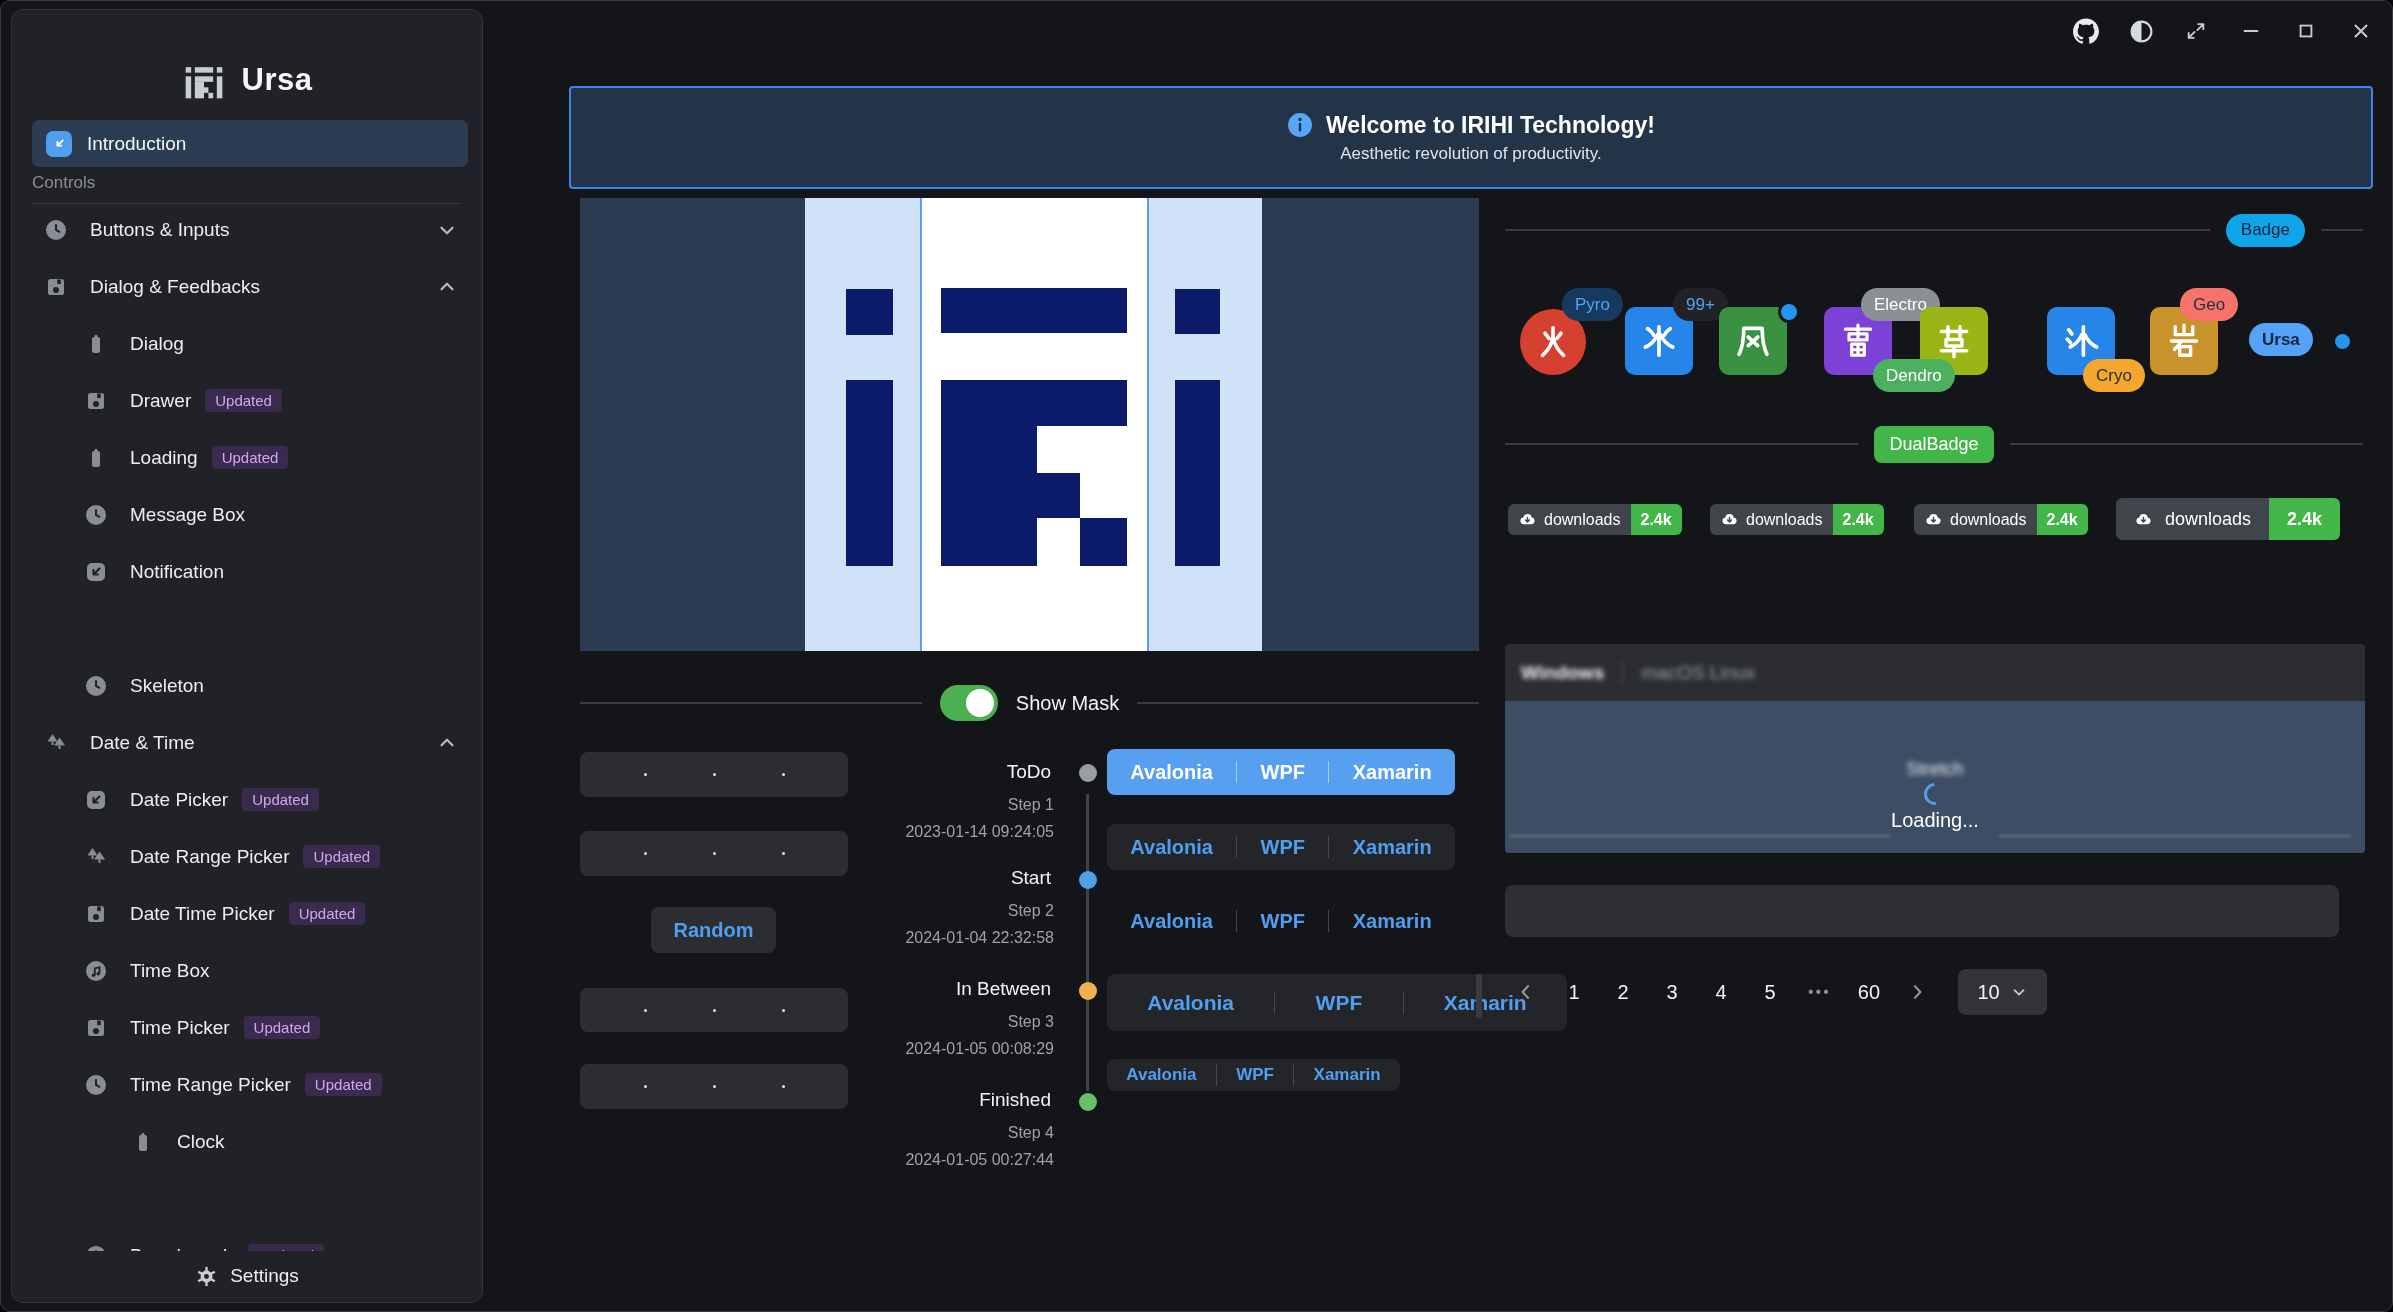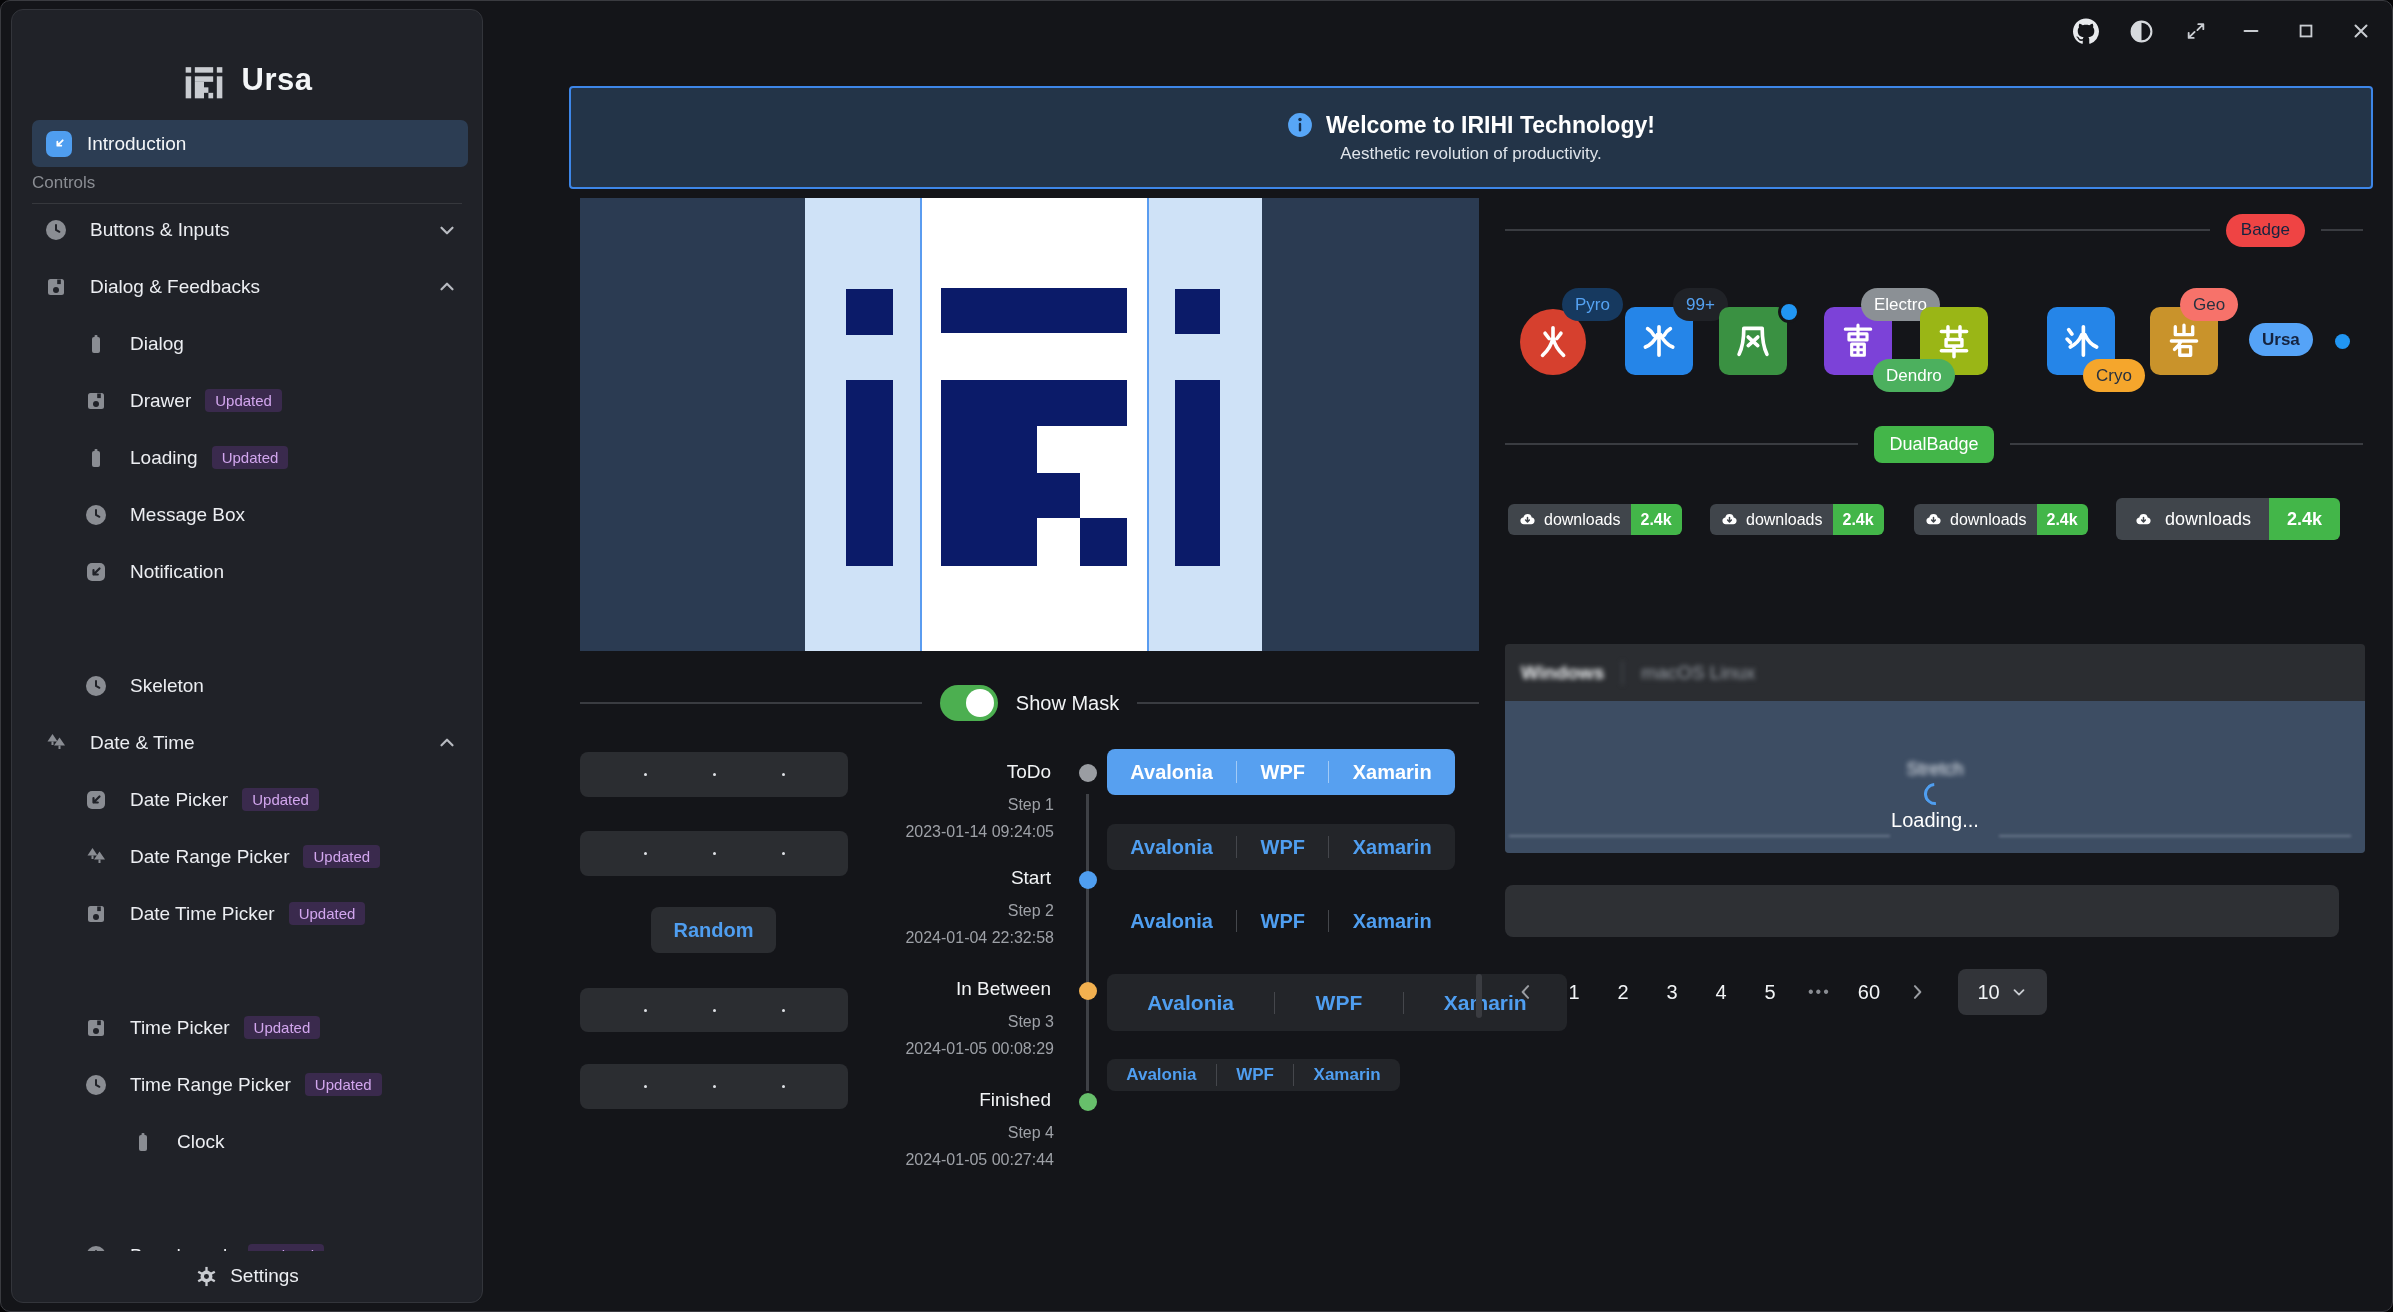--- a/index.html
+++ b/index.html
@@ -77,21 +77,21 @@
   .bgroup.solid{background:#57a0f0;}
   .bgroup.solid .bg-item{color:#ffffff;}
   .bgroup.solid .sep{background:rgba(255,255,255,.45);}
   .bgroup.dark{background:#232529;}
   .bgroup.dark .bg-item,.bgroup.plain .bg-item{color:#4f9ef0;}
   .bgroup.dark .sep,.bgroup.plain .sep{background:#45474c;}
 
   
   .divrow{display:flex;align-items:center;gap:16px;}
   .pill{height:33px;display:flex;align-items:center;padding:0 15px;border-radius:17px;font-size:17px;box-sizing:border-box;}
-  .pill.badge-lbl{background:#ef4444;color:#15233f;text-align:center;}
+  .pill.badge-lbl{background:#0ea5e9;color:#15233f;text-align:center;}
   .pill.dual-lbl{background:#43b649;color:#ffffff;height:37px;border-radius:8px;font-size:18px;}
   .badges-row{left:1478px;top:280px;width:870px;height:135px;}
   .bd-sq{position:absolute;width:68px;height:68px;border-radius:10px;display:flex;align-items:center;justify-content:center;}
   .bd-ci{position:absolute;width:66px;height:66px;border-radius:50%;display:flex;align-items:center;justify-content:center;}
   .bd-pill{position:absolute;height:33px;display:flex;align-items:center;padding:0 13px;border-radius:17px;
            font-size:17px;white-space:nowrap;}
   .bd-dot{position:absolute;border-radius:50%;}
 
   .dl-row{left:1478px;top:497px;width:870px;height:42px;}
   .dlb{position:absolute;display:flex;align-items:stretch;border-radius:6px;overflow:hidden;}
@@ -317,20 +317,31 @@
         <div class="srow sub" style="top: 684px;">
           <span class="icon ic">
             <svg width="24" height="24" viewBox="0 0 24 24">
               <rect x="4" y="4" width="16" height="16" rx="2.5" fill="#8a8d93"></rect>
               <rect x="13.2" y="4.5" width="3.6" height="4.6" fill="#202228"></rect>
               <circle cx="12" cy="15" r="3" fill="#202228"></circle>
             </svg>
           </span>
           <span class="lbl">Date Time Picker</span>
           <span class="upd">Updated</span>
+        </div>
+        <div class="srow sub" style="top: 741px;">
+          <span class="icon ic">
+            <svg width="24" height="24" viewBox="0 0 24 24">
+              <circle cx="12" cy="12" r="10" fill="#8a8d93"></circle>
+              <path d="M10.8 16.2V9.5l4.7-1.3v6.4" stroke="#202228" stroke-width="1.8" fill="none"></path>
+              <circle cx="9.5" cy="16.3" r="1.7" fill="#202228"></circle>
+              <circle cx="14.2" cy="14.7" r="1.7" fill="#202228"></circle>
+            </svg>
+          </span>
+          <span class="lbl">Time Box</span>
         </div>
         <div class="srow sub" style="top: 798px;">
           <span class="icon ic">
             <svg width="24" height="24" viewBox="0 0 24 24">
               <rect x="4" y="4" width="16" height="16" rx="2.5" fill="#8a8d93"></rect>
               <rect x="13.2" y="4.5" width="3.6" height="4.6" fill="#202228"></rect>
               <circle cx="12" cy="15" r="3" fill="#202228"></circle>
             </svg>
           </span>
           <span class="lbl">Time Picker</span>

